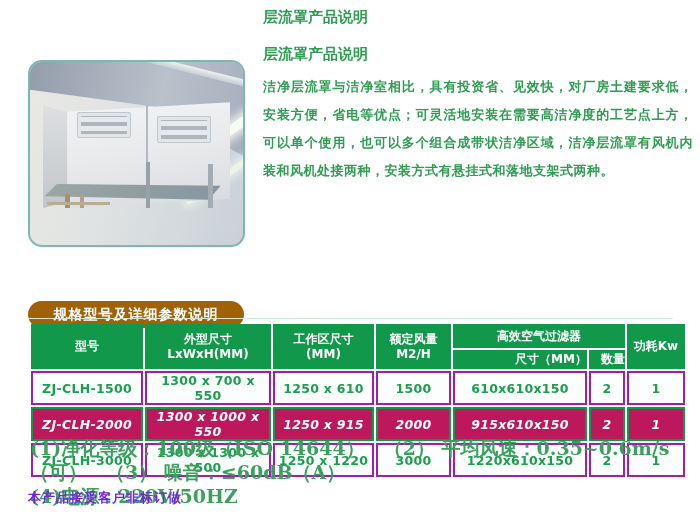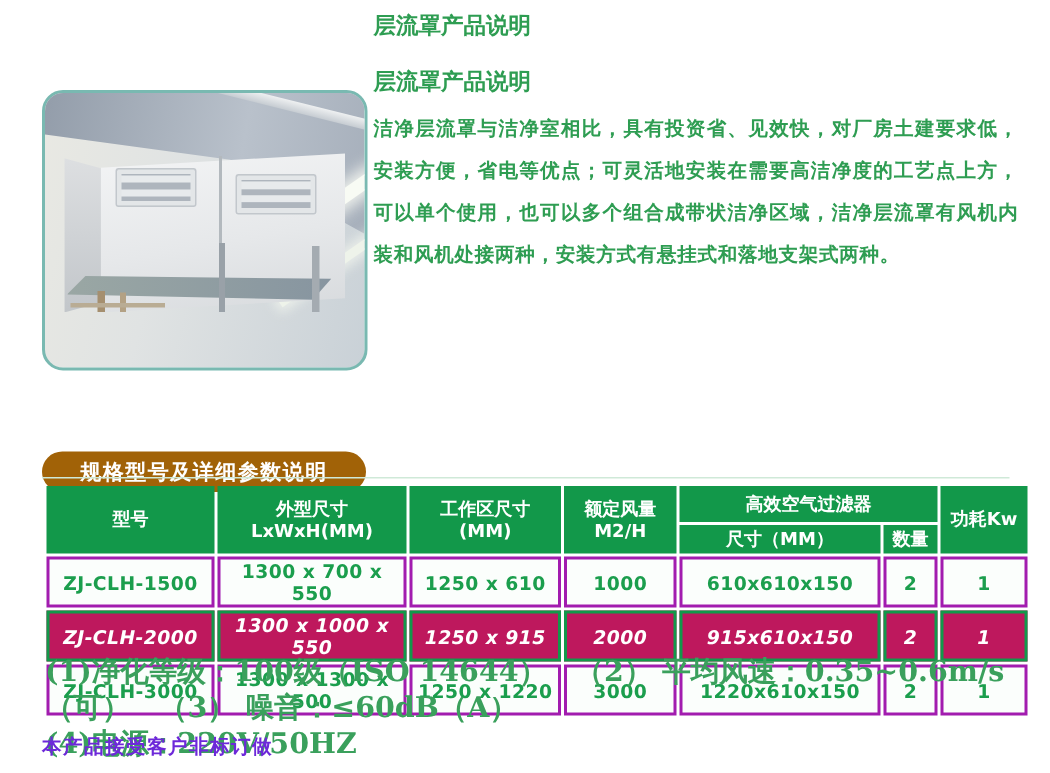--- a/index.html
+++ b/index.html
@@ -39,21 +39,21 @@
            background:linear-gradient(90deg,#9aa7a4,#8795a0);
            clip-path:polygon(7% 0,100% 12%,93% 100%,0 78%); }
   .ph-rod { position:absolute; }
   .rod-b1 { left:12%; top:86%; width:5px; height:14%; background:#a58f6f; }
   .rod-b2 { left:20%; top:87%; width:4px; height:13%; background:#b3a184; }
   .rod-g1 { left:55%; top:56%; width:4px; height:44%; background:#99a1a8; }
   .rod-g2 { left:88%; top:58%; width:5px; height:42%; background:#a4abb1; }
   .rail   { left:2%; top:94%; width:34%; height:3px; background:#b9ac94; }
 
   
-  .desc { position:absolute; left:249px; top:8px; width:430px; color:#2e9d52; }
+  .desc { position:absolute; left:263px; top:8px; width:430px; color:#2e9d52; }
   .desc h2 { font-size:15px; font-weight:bold; color:#2e9d52; }
   .desc .p { font-size:13px; font-weight:bold; text-align:justify; letter-spacing:.5px; }
   .p1 { margin-top:9px; line-height:23px; }
   .h2b { margin-top:18px; }
   .p2 { margin-top:9px; line-height:28px; }
 
   
   .pill { position:absolute; left:28px; top:285px; width:216px; height:27px;
           background:#a16207; border-radius:14px; color:#ffffff;
           font-size:14px; font-weight:bold; letter-spacing:1px;
@@ -63,21 +63,21 @@
   
   .spec { position:absolute; left:29px; top:322px; width:644px;
           border-collapse:separate; border-spacing:2px; table-layout:fixed; }
   .spec th { background:#12984a; color:#ffffff; font-size:12px; font-weight:bold;
           text-align:center; vertical-align:middle; white-space:pre-line; line-height:15px;
           padding:2px 0; }
   .spec td { background:#fbfefc; border:2px solid #a21caf; color:#1b9e4d;
           font-size:12.5px; font-weight:bold; text-align:center; vertical-align:middle;
           height:19px; padding:0; letter-spacing:.3px; }
   .spec tr.hl td { background:#be185d; border-color:#12984a; color:#ffffff;font-style:italic; }
-  .spec th.top { height:24px; } .spec th.sub { height:18px; }
+  .spec th.top { height:24px; } .spec th.sub { height:18px;text-align:right; }
 
   
   .notes { position:absolute; left:30px; top:436px; width:650px;
            font-family:"DejaVu Serif", serif; font-weight:bold;
            font-size:19px; color:#3aa05c; line-height:24px; }
   .footer-note { position:absolute; left:28px; top:489px; font-size:13px;
            font-weight:bold; color:#6d28d9; letter-spacing:1px; }
 </style>
 </head>
 <body>
@@ -138,21 +138,21 @@
       <tr>
         <th class="sub">尺寸（MM）</th>
         <th class="sub">数量</th>
       </tr>
     </thead>
     <tbody>
       <tr>
         <td>ZJ-CLH-1500</td>
         <td>1300 x 700 x 550</td>
         <td>1250 x 610</td>
-        <td>1000</td>
+        <td>1500</td>
         <td>610x610x150</td>
         <td>2</td>
         <td>1</td>
       </tr>
       <tr class="hl">
         <td>ZJ-CLH-2000</td>
         <td>1300 x 1000 x 550</td>
         <td>1250 x 915</td>
         <td>2000</td>
         <td>915x610x150</td>

